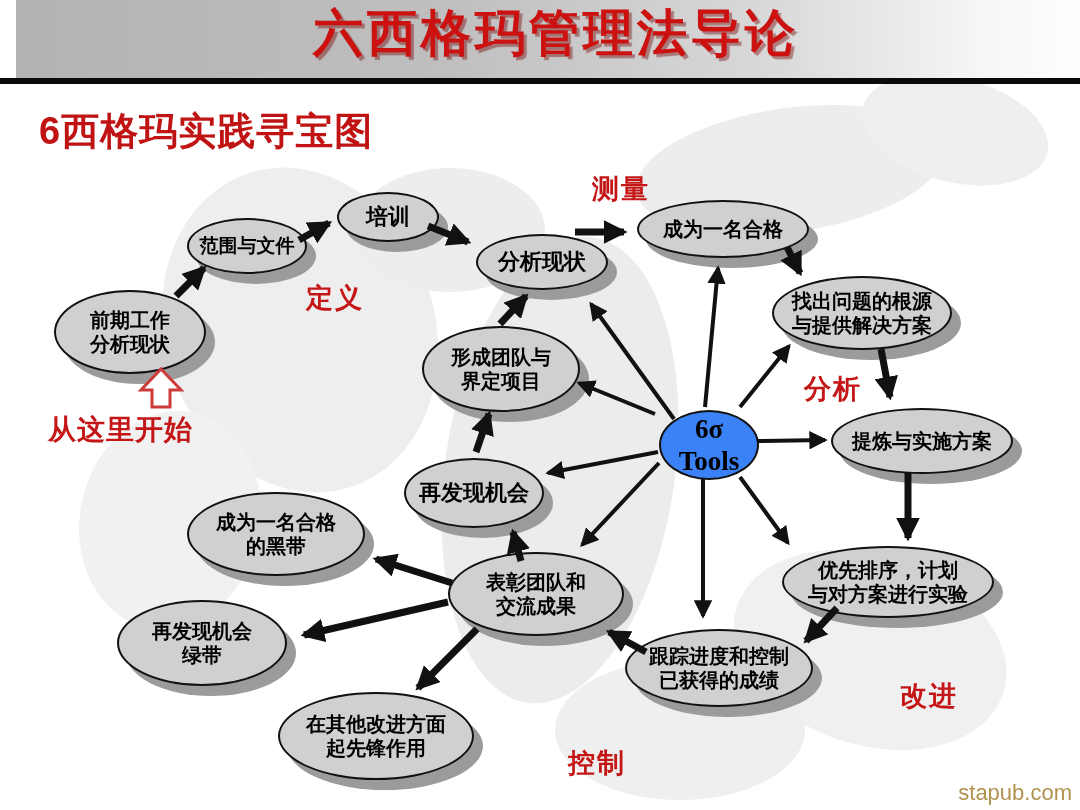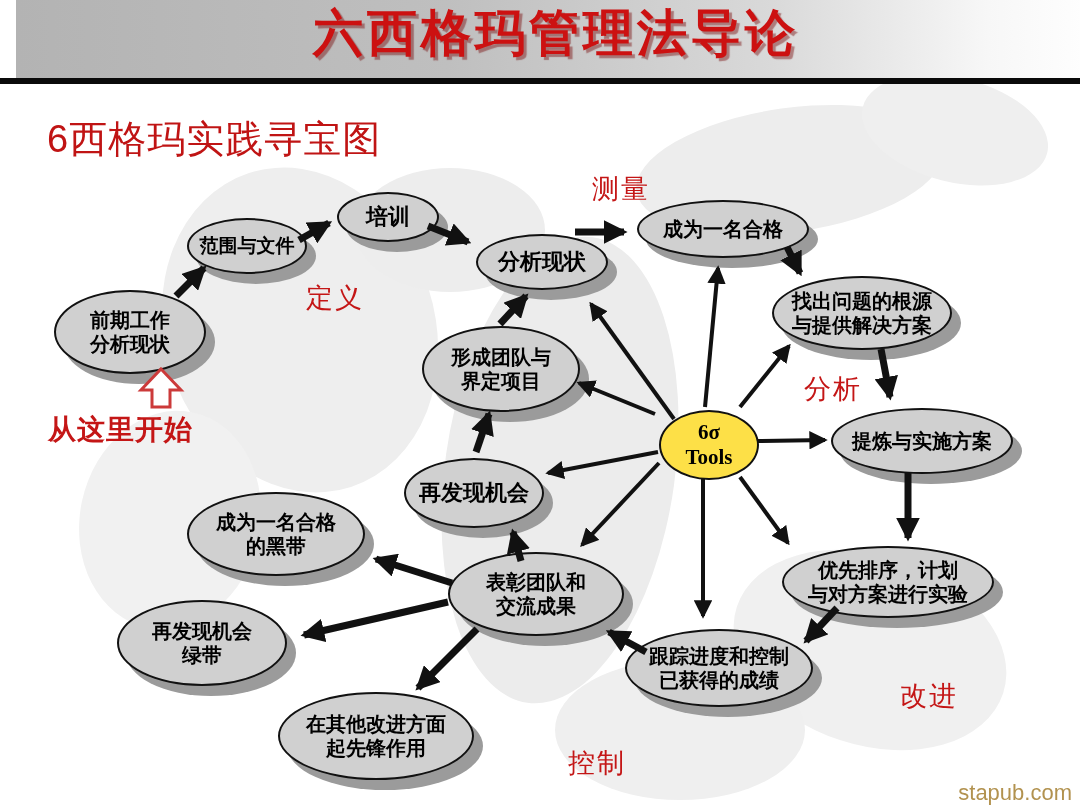--- a/index.html
+++ b/index.html
@@ -12,41 +12,41 @@
     position:absolute;left:16px;top:0;width:1080px;height:78px;
     background:linear-gradient(to right,#b3b3b3 0%,#bfbfbf 40%,#d9d9d9 70%,#f7f7f7 90%,#ffffff 100%);
     display:flex;align-items:flex-start;justify-content:center;z-index:5;
   }
   .title{
     margin:0;font-size:50px;font-weight:bold;color:#cc1111;letter-spacing:4px;
     text-shadow:3px 3px 1px rgba(120,10,10,0.45);
   }
   .banner-rule{position:absolute;left:0;top:78px;width:1080px;height:6px;background:#0a0a0a;z-index:5;}
   .subtitle{
-    position:absolute;left:35px;top:102px;margin:12px;font-size:38px;font-weight:normal;
+    position:absolute;left:35px;top:102px;margin:4px;font-size:38px;font-weight:bold;
     color:#c01414;letter-spacing:1px;z-index:5;
   }
   
   .map-layer{position:absolute;left:0;top:0;z-index:0;}
   .arrow-layer{position:absolute;left:0;top:0;z-index:3;pointer-events:none;}
   
   .node{
     position:absolute;z-index:2;border:2px solid #111;border-radius:50%;
     background:#d0d0d0;box-shadow:9px 10px 0 0 #9b9b9b;
     display:flex;align-items:center;justify-content:center;text-align:center;
     font-weight:bold;font-size:20px;line-height:1.2;color:#000;white-space:pre-line;
   }
   .node.center-node{
-    background:#fde047;font-family:"Liberation Serif",serif;font-size:21px;
+    background:#3b82f6;font-family:"Liberation Serif",serif;font-size:27px;
     box-shadow:none;
   }
   
   .phase{
     position:absolute;z-index:4;transform:translate(-50%,-50%);
-    color:#c41616;font-size:27px;font-weight:normal;letter-spacing:2px;white-space:nowrap;
+    color:#c41616;font-size:27px;font-weight:bold;letter-spacing:2px;white-space:nowrap;
   }
   .start-label{
     position:absolute;left:16px;top:411px;z-index:4;color:#c41616;
     font-size:28px;font-weight:bold;letter-spacing:1px;white-space:nowrap;margin-left:32px;
   }
   
   .watermark{
     position:absolute;right:8px;bottom:4px;z-index:4;
     font-family:Liberation Sans, sans-serif;font-size:22px;color:#b2924f;
   }

